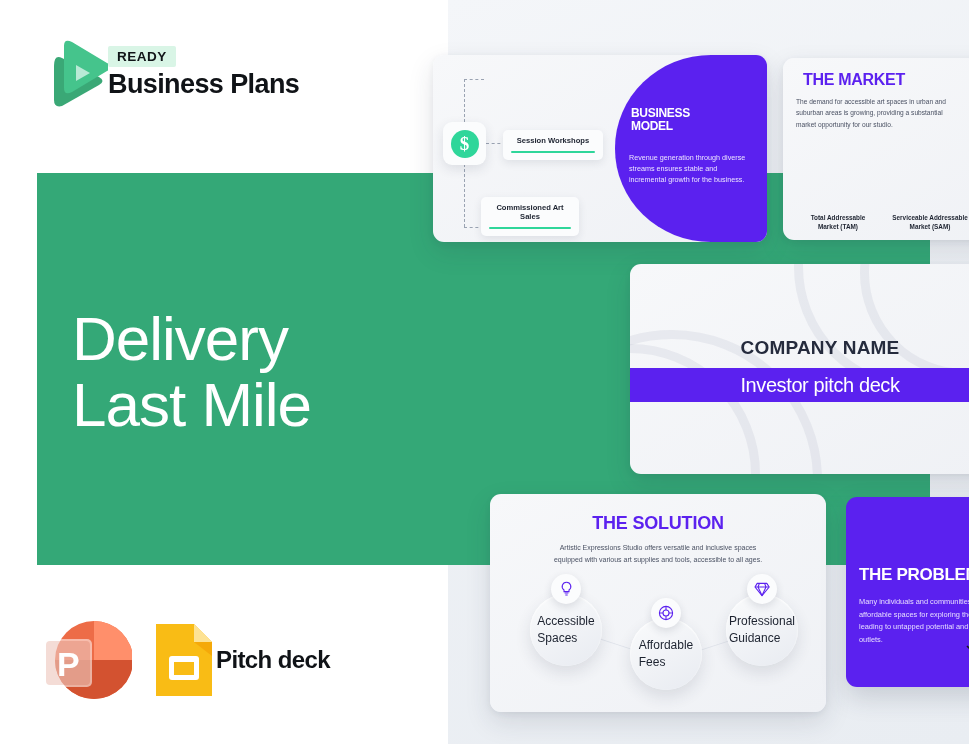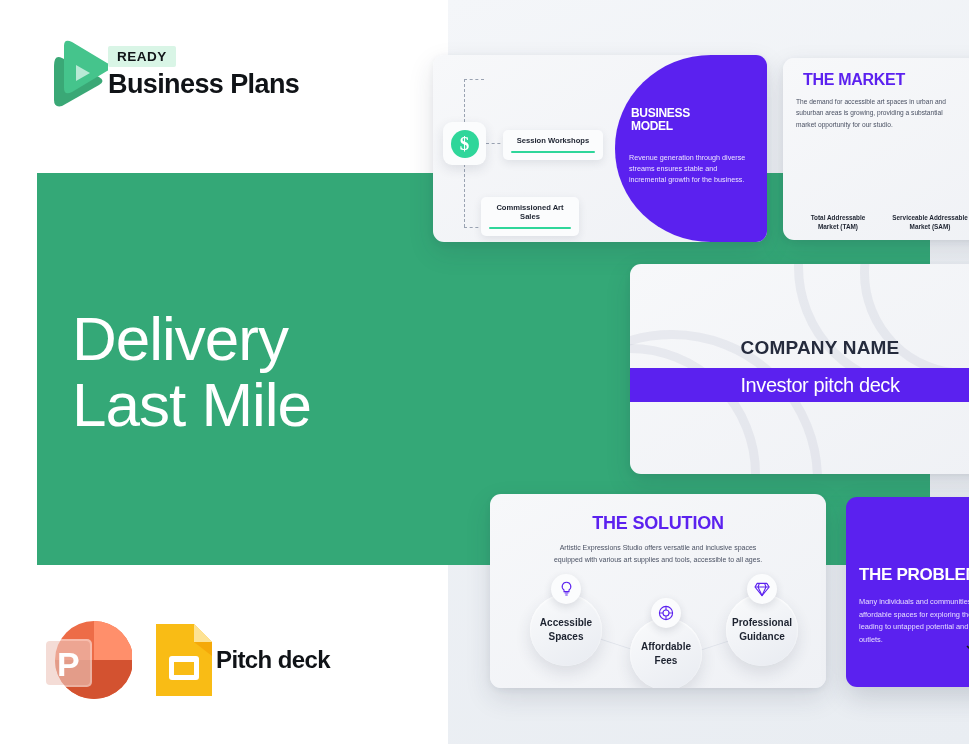--- a/index.html
+++ b/index.html
@@ -165,35 +165,35 @@
   }
   #slide-company .cn-band {
     position:absolute; left:0; right:0; top: 104px; height: 34px;
     background:#5b21ef; display:flex; align-items:center; justify-content:center;
   }
   #slide-company .cn-band span {
     color:#fff; font-size: 20px; font-weight: 400; letter-spacing:-.4px;
   }
 
   
-  #slide-solution { left: 490px; top: 494px; width: 336px; height: 194px; }
+  #slide-solution { left: 490px; top: 494px; width: 336px; height: 218px; }
   #slide-solution .sol-title {
     position:absolute; left:0; right:0; top: 19px; text-align:center;
     font-size: 18px; font-weight: 800; color:#5b21ef; letter-spacing:-.2px;
   }
   #slide-solution .sol-desc {
     position:absolute; left: 62px; right: 62px; top: 48px; text-align:center;
     font-size: 7px; line-height: 1.72; color:#4a5163;
   }
   .sol-bubble {
     position:absolute; width: 72px; height: 72px; border-radius:50%;
     background: linear-gradient(150deg,#fafbfc 0%,#e8ebf1 100%);
     box-shadow: 0 7px 16px rgba(40,50,70,.12), inset 0 1px 2px #fff;
-    display:flex; align-items:center; justify-content:center; text-align:center;
-    font-size: 10px; font-weight: 700; color:#1d2330; line-height:1.4;
+    display:flex; align-items:center; justify-content:center; text-align:left;
+    font-size: 12px; font-weight: 400; color:#1d2330; line-height:1.4;
   }
   #sol-b-1 { left: 40px; top: 100px; }
   #sol-b-2 { left: 140px; top: 124px; }
   #sol-b-3 { left: 236px; top: 100px; }
   .sol-iconpuck {
     position:absolute; width: 30px; height: 30px; border-radius:50%;
     background:#fbfcfd; box-shadow: 0 3px 8px rgba(40,50,70,.14);
     display:flex; align-items:center; justify-content:center;
   }
   #sol-i-1 { left: 61px; top: 80px; }

